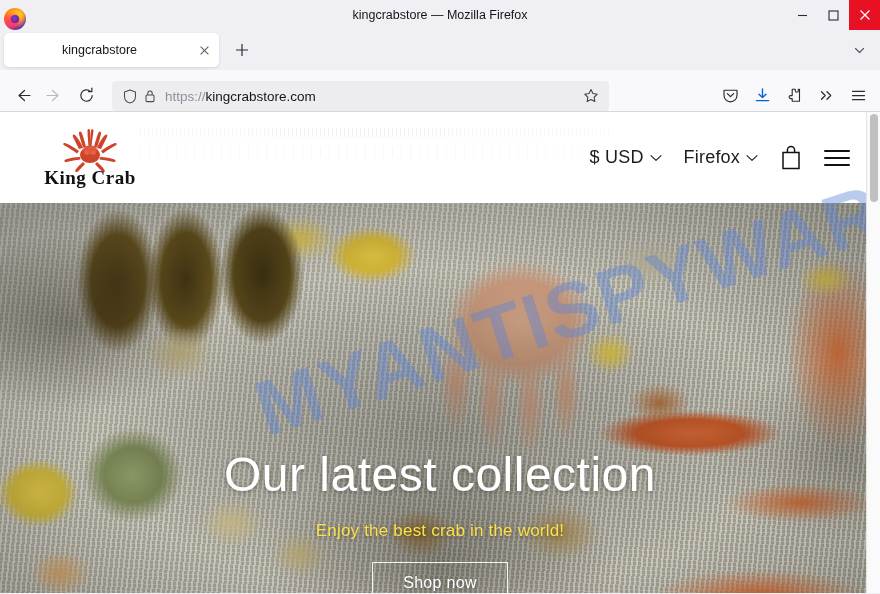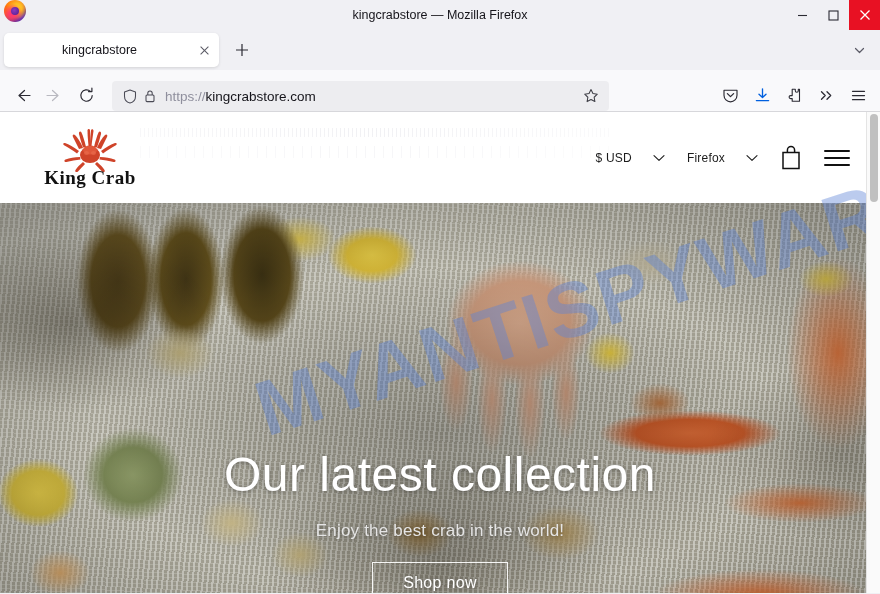--- a/index.html
+++ b/index.html
@@ -15,21 +15,21 @@
     overflow: hidden;
     background: #f0f0f4;
   }
 
   
   .titlebar {
     position: relative;
     height: 30px;
     background: #f0f0f4;
     display: flex;
-    align-items: flex-start;
+    align-items: flex-end;
     border-bottom: none;
   }
   .ff-logo {
     width: 22px; height: 22px;
     margin-left: 4px;
     border-radius: 50%;
     background:
       radial-gradient(circle at 38% 62%, #ff3a6e 0%, #ff3a6e 14%, rgba(255,58,110,0) 52%),
       radial-gradient(circle at 62% 34%, #ffd21f 0%, #ffb822 22%, rgba(255,184,34,0) 58%),
       radial-gradient(circle at 30% 28%, #ff8a00 0%, #ff6611 32%, rgba(255,102,17,0) 70%),
@@ -223,22 +223,22 @@
   }
   .header-right {
     margin-left: auto;
     display: flex;
     align-items: center;
     gap: 22px;
   }
   .hdr-select {
     display: flex;
     align-items: center;
-    gap: 21px;
-    font-size: 12px;
+    gap: 6px;
+    font-size: 18px;
     color: #1c1c1c;
     letter-spacing: .2px;
   }
   .chev { display: block; }
   .bag-icon { display: block; color: #111; }
   .burger { display: flex; flex-direction: column; gap: 5px; width: 26px; }
   .burger i { display: block; height: 2px; background: #111; border-radius: 1px; }
 
   
   .ghost-row {
@@ -350,21 +350,21 @@
     font-size: 48px;
     font-weight: 300;
     color: #ffffff;
     letter-spacing: .5px;
     line-height: 1;
     margin: 0;
     text-shadow: 0 1px 5px rgba(0,0,0,.35);
   }
   .hero-sub {
     font-size: 17px;
-    color: #e5e5e5;
+    color: #fde047;
     margin-top: 22px;
     letter-spacing: .2px;
     text-shadow: 0 1px 4px rgba(0,0,0,.4);
   }
   .hero-cta {
     margin-top: 21px;
     border: 1px solid rgba(255,255,255,.92);
     color: #ffffff;
     font-size: 16px;
     padding: 11px 30px;

